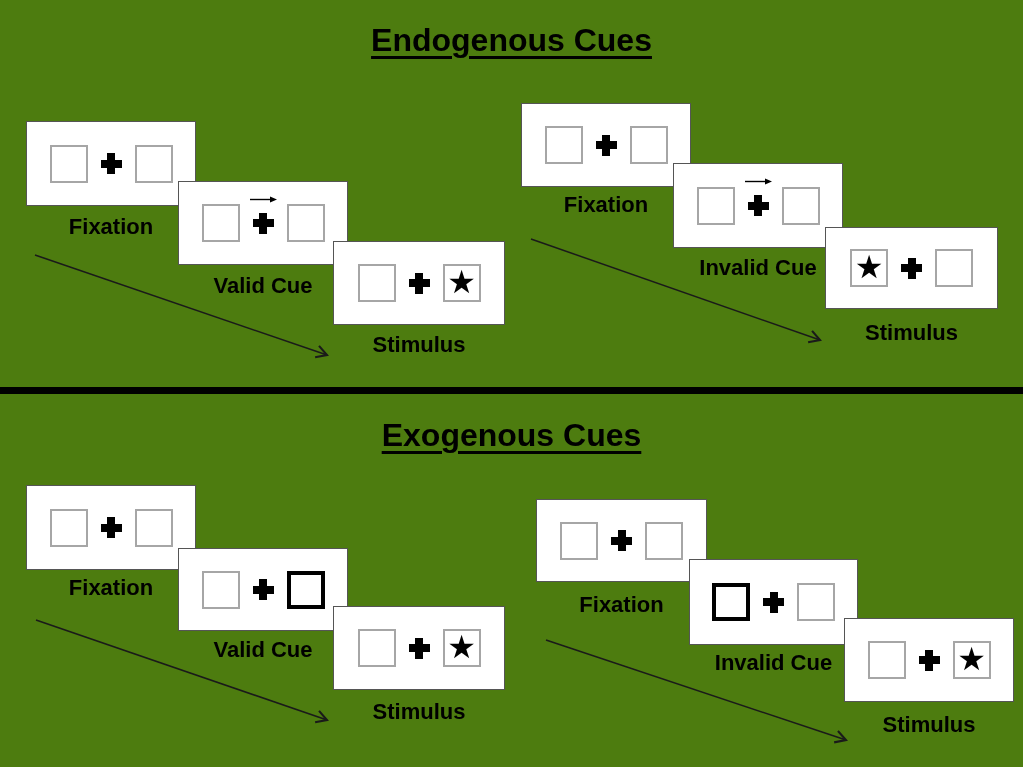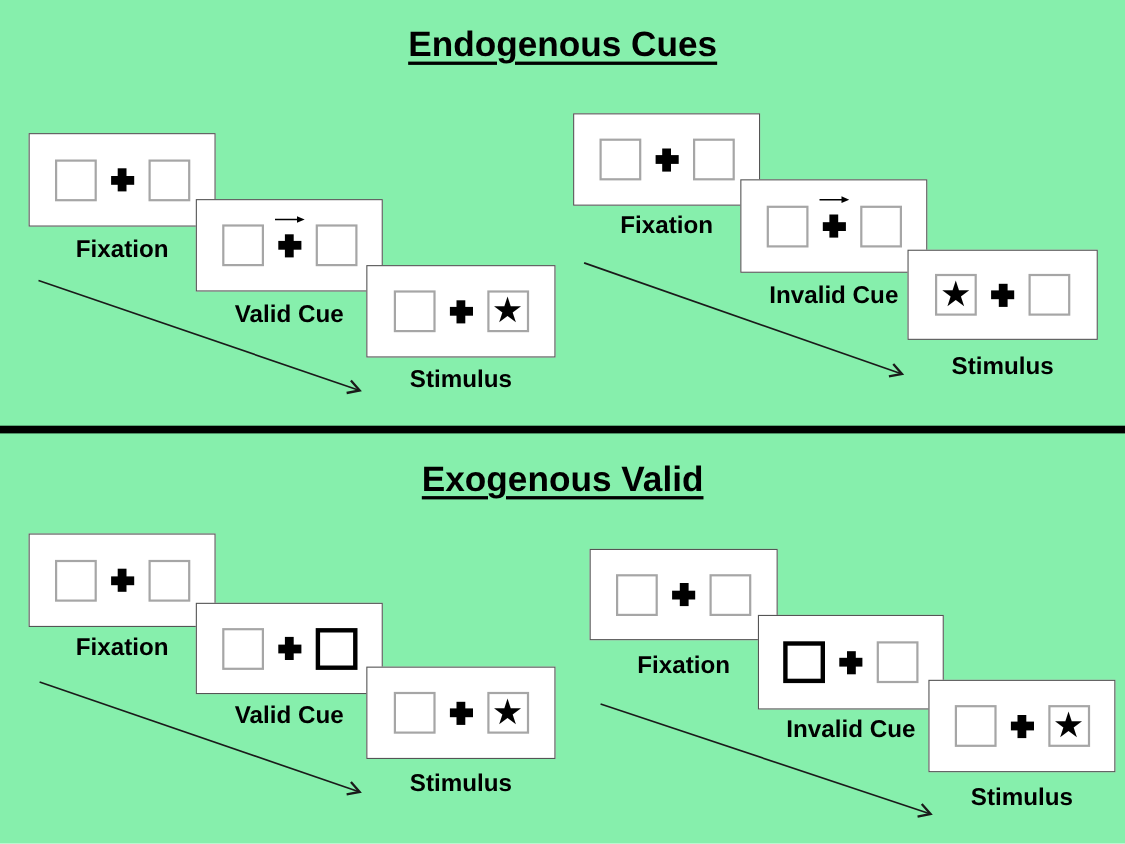--- a/index.html
+++ b/index.html
@@ -1,16 +1,16 @@
 <!DOCTYPE html>
 <html><head>
 <meta charset="utf-8">
 <style>
   html,body { margin:0; padding:0; background:#ffffff; }
-  .stage { position:relative; width:1023px; height:767px; background:#86efac;
+  .stage { position:relative; width:1023px; height:767px; background:#4d7c0f;
            font-family:"Liberation Sans", sans-serif; overflow:hidden; }
   .section-title { position:absolute; left:0; width:100%; text-align:center;
            font-weight:bold; font-size:32px; color:#000;
            text-decoration:underline; text-decoration-thickness:3px; text-underline-offset:5px; }
   .card { position:absolute; background:#fff; border:1.5px solid #555;
           box-sizing:border-box; display:flex; align-items:center; justify-content:center; gap:13px; }
   .sq { width:38px; height:38px; box-sizing:border-box; border:2px solid #a6a6a6;
         background:#fff; display:flex; align-items:center; justify-content:center; flex:none; }
   .sq.bold { border:4px solid #000; }
   .plus { position:relative; width:21px; height:21px; flex:none; }
@@ -24,21 +24,21 @@
          line-height:24px; color:#000; white-space:nowrap; }
   .divider { position:absolute; left:0; top:387px; width:1023px; height:7px; background:#000; }
   .overlay { position:absolute; left:0; top:0; pointer-events:none; }
 </style>
 </head>
 <body>
 
 <div class="stage">
 
   <div class="section-title" style="top:22px;">Endogenous Cues</div>
-  <div class="section-title" style="top:417px;">Exogenous Valid</div>
+  <div class="section-title" style="top:417px;">Exogenous Cues</div>
 
   <div class="divider"></div>
 
   <svg class="overlay" width="1023" height="767">
     <defs>
       <marker id="ah" markerWidth="12" markerHeight="12" refX="8" refY="5" orient="auto">
         <path d="M1,1 L8,5 L1,9" fill="none" stroke="#1a1a1a" stroke-width="1.4"></path>
       </marker>
     </defs>
     <line x1="35" y1="255" x2="327" y2="355" stroke="#1a1a1a" stroke-width="1.5" marker-end="url(#ah)"></line>

